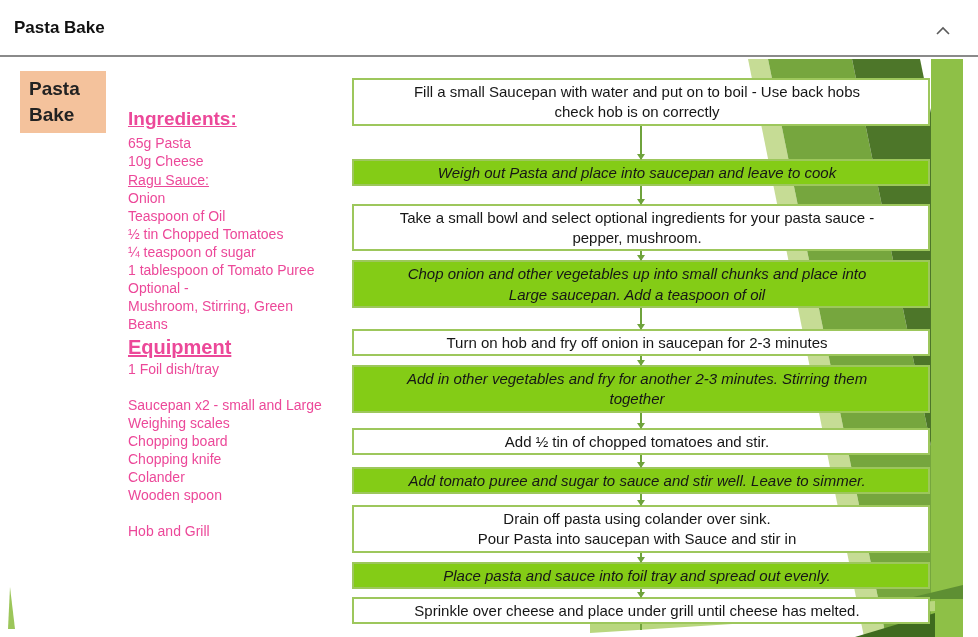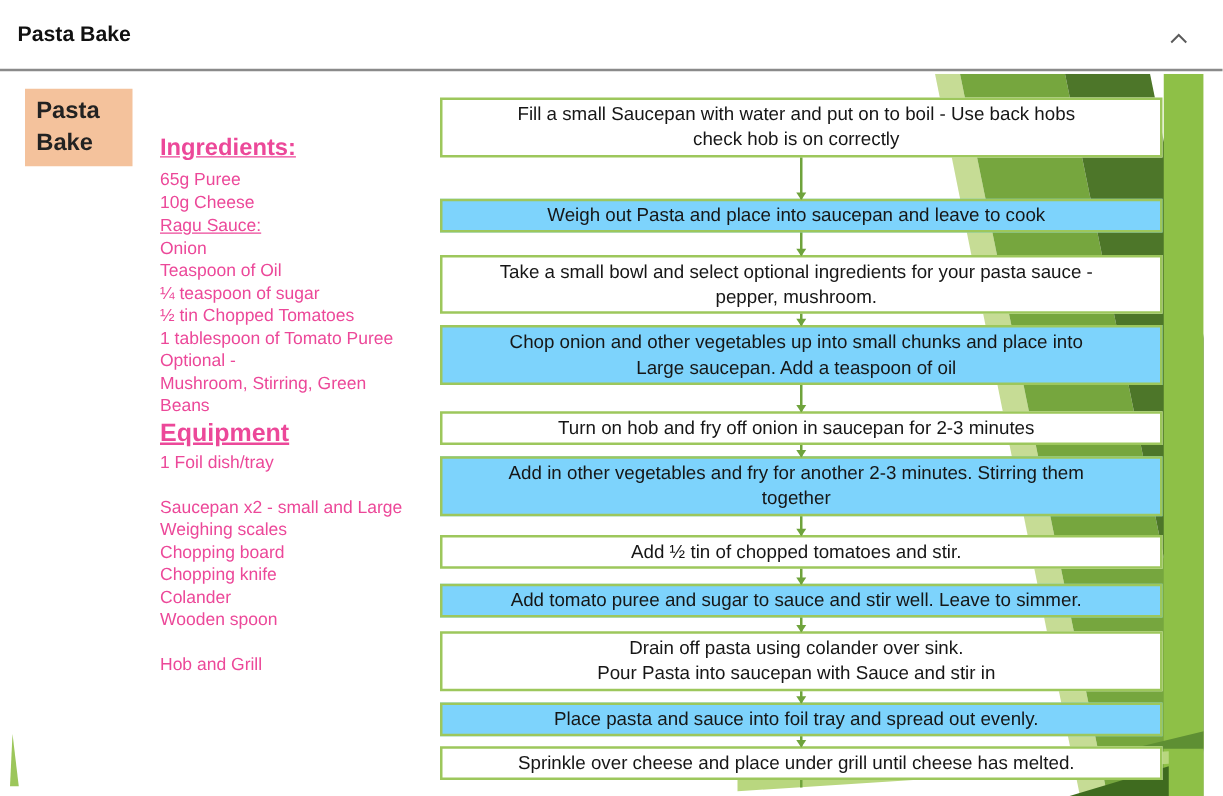--- a/index.html
+++ b/index.html
@@ -71,21 +71,21 @@
     display:flex; flex-direction:column;
   }
   .step {
     border:2px solid #9DC75C;
     background:#ffffff;
     text-align:center;
     font-size:15px; line-height:1.35; color:#161616;
     padding:2px 18px 1px 10px;
     white-space:pre-line;
   }
-  .step.green { background:#7dd3fc; }
+  .step.green { background:#84cc16;font-style:italic; }
   .arrow {
     align-self:center; width:2px; background:#6FA33C; position:relative;
   }
   .arrow.head::after {
     content:""; position:absolute; bottom:-1px; left:-3px;
     border-left:4px solid transparent; border-right:4px solid transparent;
     border-top:6px solid #6FA33C;
   }
   .h33{height:33px}.h18{height:18px}.h9{height:9px}.h21{height:21px}
   .h15{height:15px}.h12{height:12px}.h11{height:11px}.h8{height:8px}.h6{height:6px}
@@ -112,28 +112,28 @@
     <polygon points="590,562 935,542 935,552 590,574" fill="#B9D77F"></polygon>
     <polygon points="905,540 963,526 963,540" fill="#5E8F33"></polygon>
     <polygon points="855,578 935,554 935,578" fill="#3F6B1F"></polygon>
     <polygon points="8,570 10,528 15,570" fill="#9CC65A"></polygon>
   </svg>
 
   <div class="title-card">Pasta Bake</div>
 
   <div class="ingredients">
     <div class="ing-heading">Ingredients:</div>
-    <div class="ing-line">65g Puree</div>
+    <div class="ing-line">65g Pasta</div>
     <div class="ing-line">10g Cheese</div>
 
     <div class="sub-heading">Ragu Sauce:</div>
     <div class="ing-line">Onion</div>
     <div class="ing-line">Teaspoon of Oil</div>
+    <div class="ing-line">½ tin Chopped Tomatoes</div>
     <div class="ing-line">¼ teaspoon of sugar</div>
-    <div class="ing-line">½ tin Chopped Tomatoes</div>
     <div class="ing-line">1 tablespoon of Tomato Puree</div>
     <div class="ing-line">Optional -</div>
     <div class="ing-line">Mushroom, Stirring, Green Beans</div>
 
     <div class="equip-heading">Equipment</div>
     <div class="ing-line">1 Foil dish/tray</div>
     <div class="gap"></div>
     <div class="ing-line">Saucepan x2 - small and Large</div>
     <div class="ing-line">Weighing scales</div>
     <div class="ing-line">Chopping board</div>

